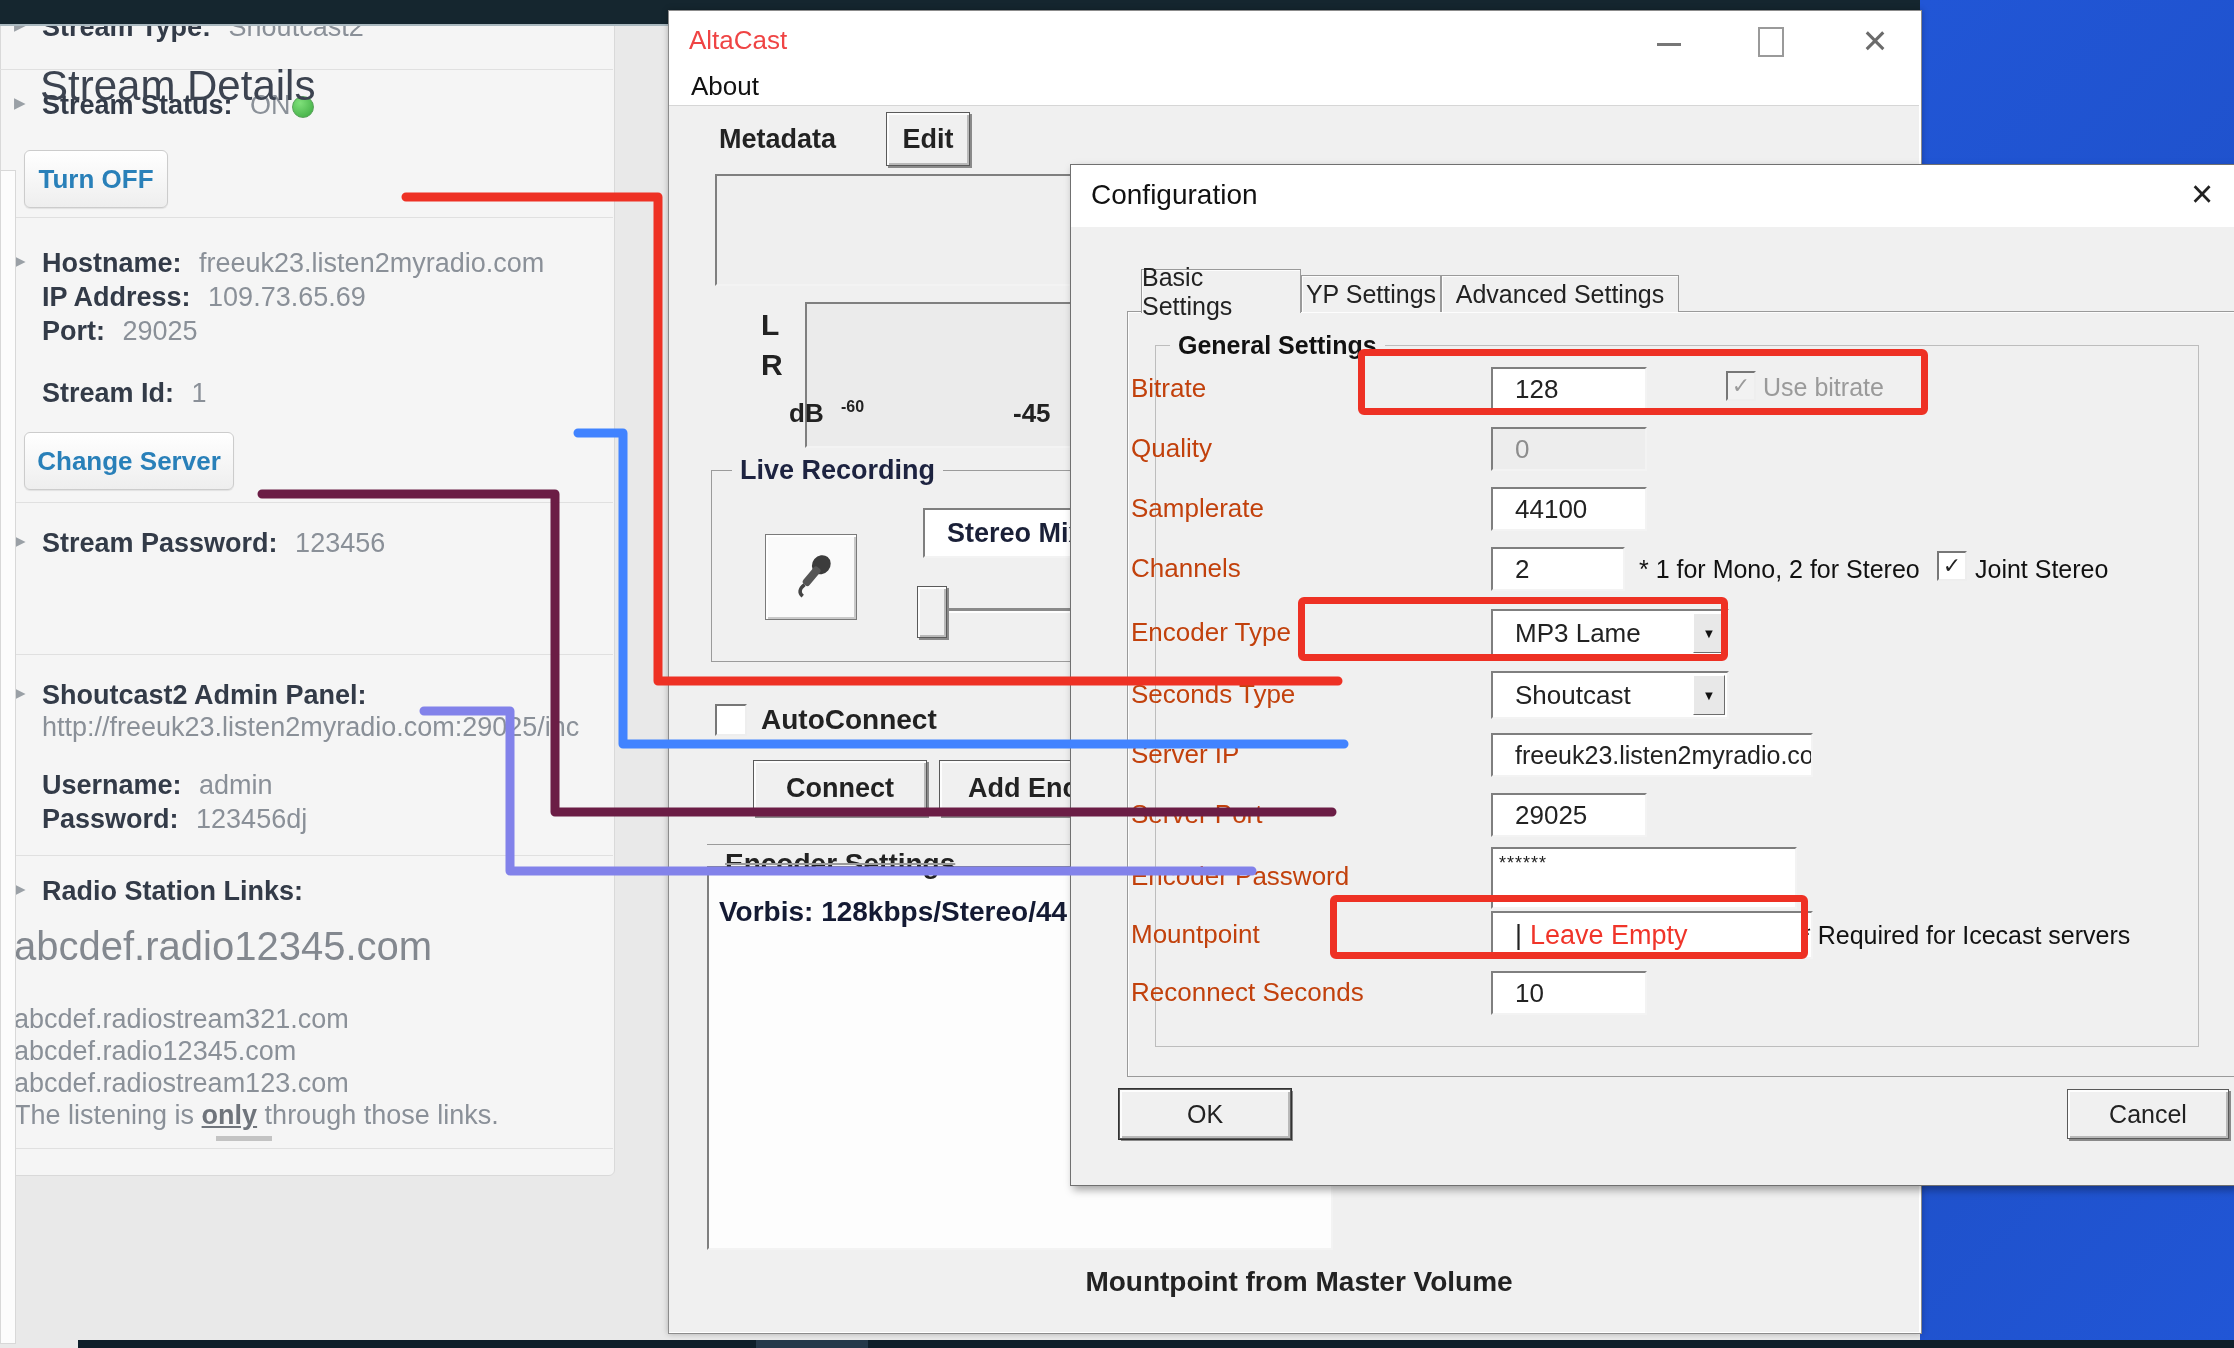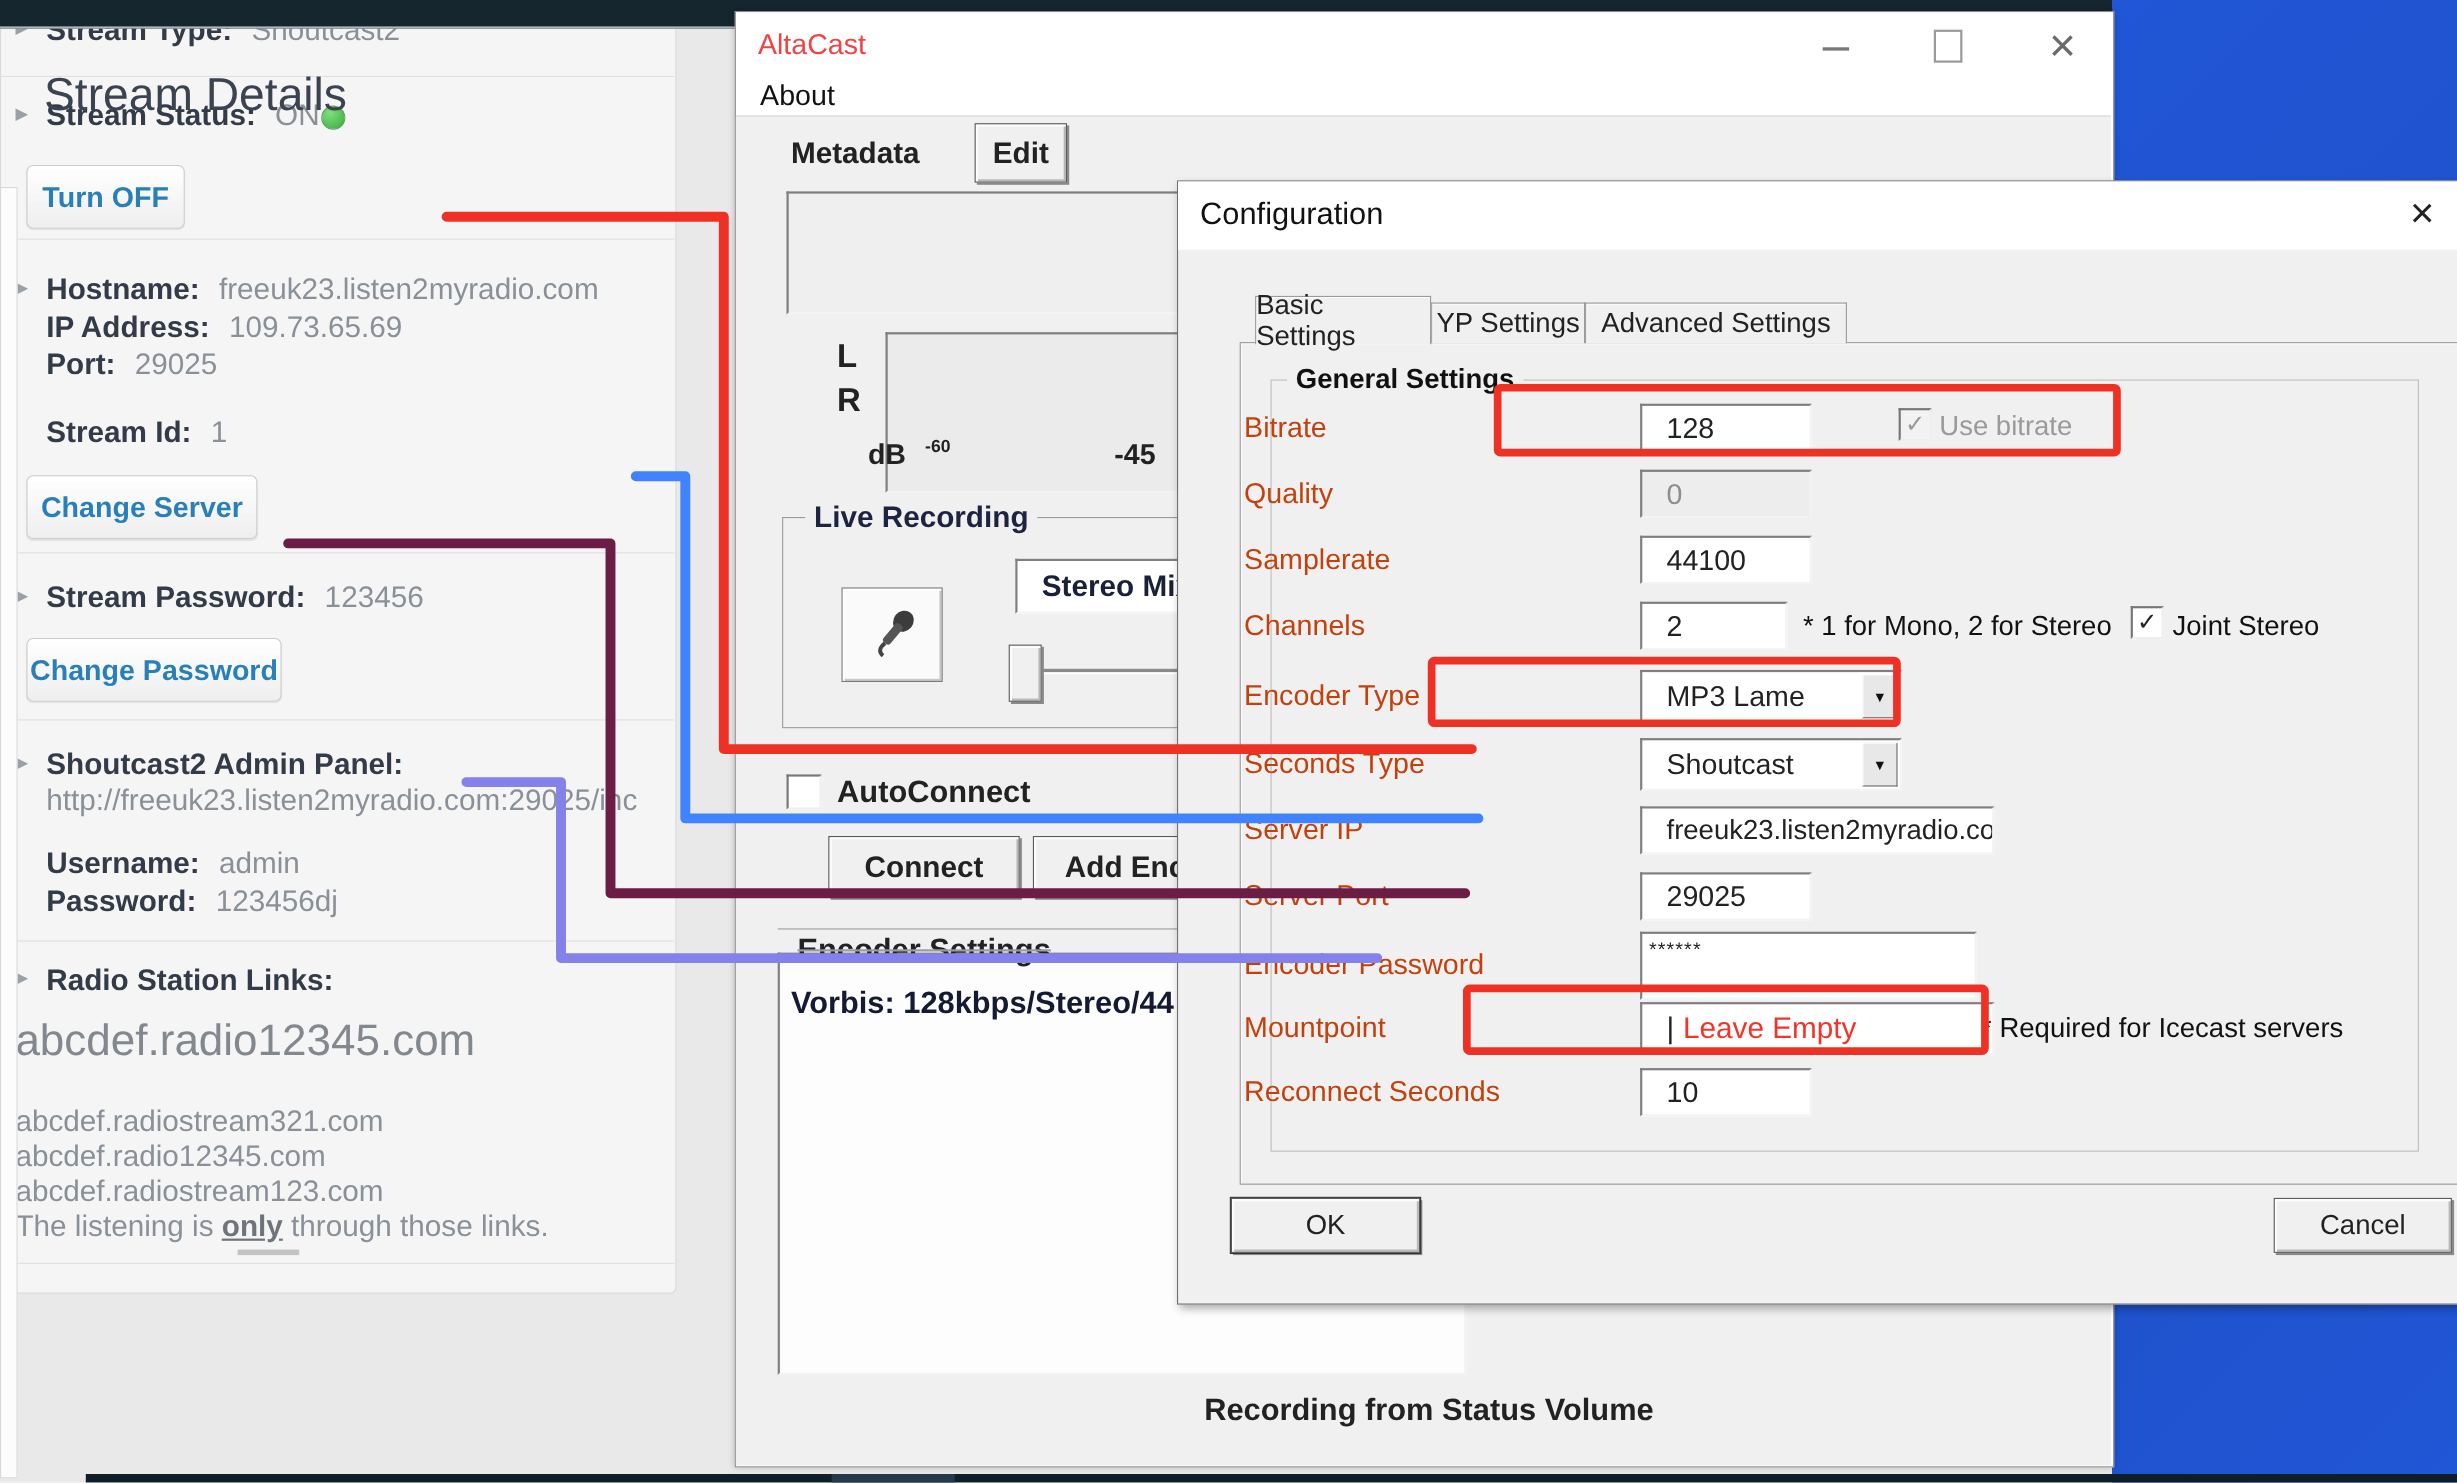--- a/index.html
+++ b/index.html
@@ -127,21 +127,20 @@
       <span class="wval" style="margin-left:10px">1</span>
     </div>
     <div class="abs webbtn" style="left:24px;top:432px;width:208px;height:56px">Change Server</div>
     <div class="abs sep" style="top:502px"></div>
 
     <span class="abs tri" style="left:14px;top:532px">▶</span>
     <div class="abs wrow" style="left:42px;top:528px">
       <span class="wlabel">Stream Password:</span>
       <span class="wval" style="margin-left:10px">123456</span>
     </div>
-    <div class="abs webbtn" style="left:24px;top:580px;width:230px;height:56px">Change Password</div>
     <div class="abs sep" style="top:654px"></div>
 
     <span class="abs tri" style="left:14px;top:684px">▶</span>
     <div class="abs wrow wlabel" style="left:42px;top:680px">Shoutcast2 Admin Panel:</div>
     <div class="abs wrow wval" style="left:42px;top:712px;width:562px;overflow:hidden">http://freeuk23.listen2myradio.com:29025/inc</div>
     <div class="abs wrow" style="left:42px;top:770px">
       <span class="wlabel">Username:</span>
       <span class="wval" style="margin-left:10px">admin</span>
     </div>
     <div class="abs wrow" style="left:42px;top:804px">
@@ -208,21 +207,21 @@
       <div class="abs b" style="left:92px;top:598px;font-size:28px">AutoConnect</div>
 
       <div class="abs win-raised b" style="left:84px;top:654px;width:172px;height:54px;font-size:27px">Connect</div>
       <div class="abs win-raised b" style="left:270px;top:654px;width:250px;height:54px;font-size:27px;justify-content:flex-start;padding-left:28px">Add Encoder</div>
 
       <div class="abs" style="left:38px;top:738px;width:622px;height:1px;background:#9b9b9b"></div>
       <div class="abs sunken" style="left:38px;top:760px;width:622px;height:380px;background:#fdfdfd"></div>
       <div class="abs b" style="left:56px;top:742px;font-size:28px;text-decoration:line-through;text-decoration-color:#9b9b9b">Encoder Settings</div>
       <div class="abs b" style="left:50px;top:790px;font-size:28px;color:#141a33;white-space:nowrap;width:600px;overflow:hidden">Vorbis: 128kbps/Stereo/44</div>
 
-      <div class="abs b" style="left:330px;top:1160px;width:600px;text-align:center;font-size:28px">Recording from Status Volume</div>
+      <div class="abs b" style="left:330px;top:1160px;width:600px;text-align:center;font-size:28px">Mountpoint from Master Volume</div>
     </div>
   </div>
 
   <div id="dialog" class="abs">
     <div id="dlg-titlebar" class="abs"></div>
     <div id="dlg-title" class="abs">Configuration</div>
     <div id="dlg-close" class="abs">×</div>
 
     <div id="tabpage" class="abs"></div>
     <div class="abs tab tab-active" style="left:70px;top:104px;width:158px;height:43px">Basic Settings</div>

